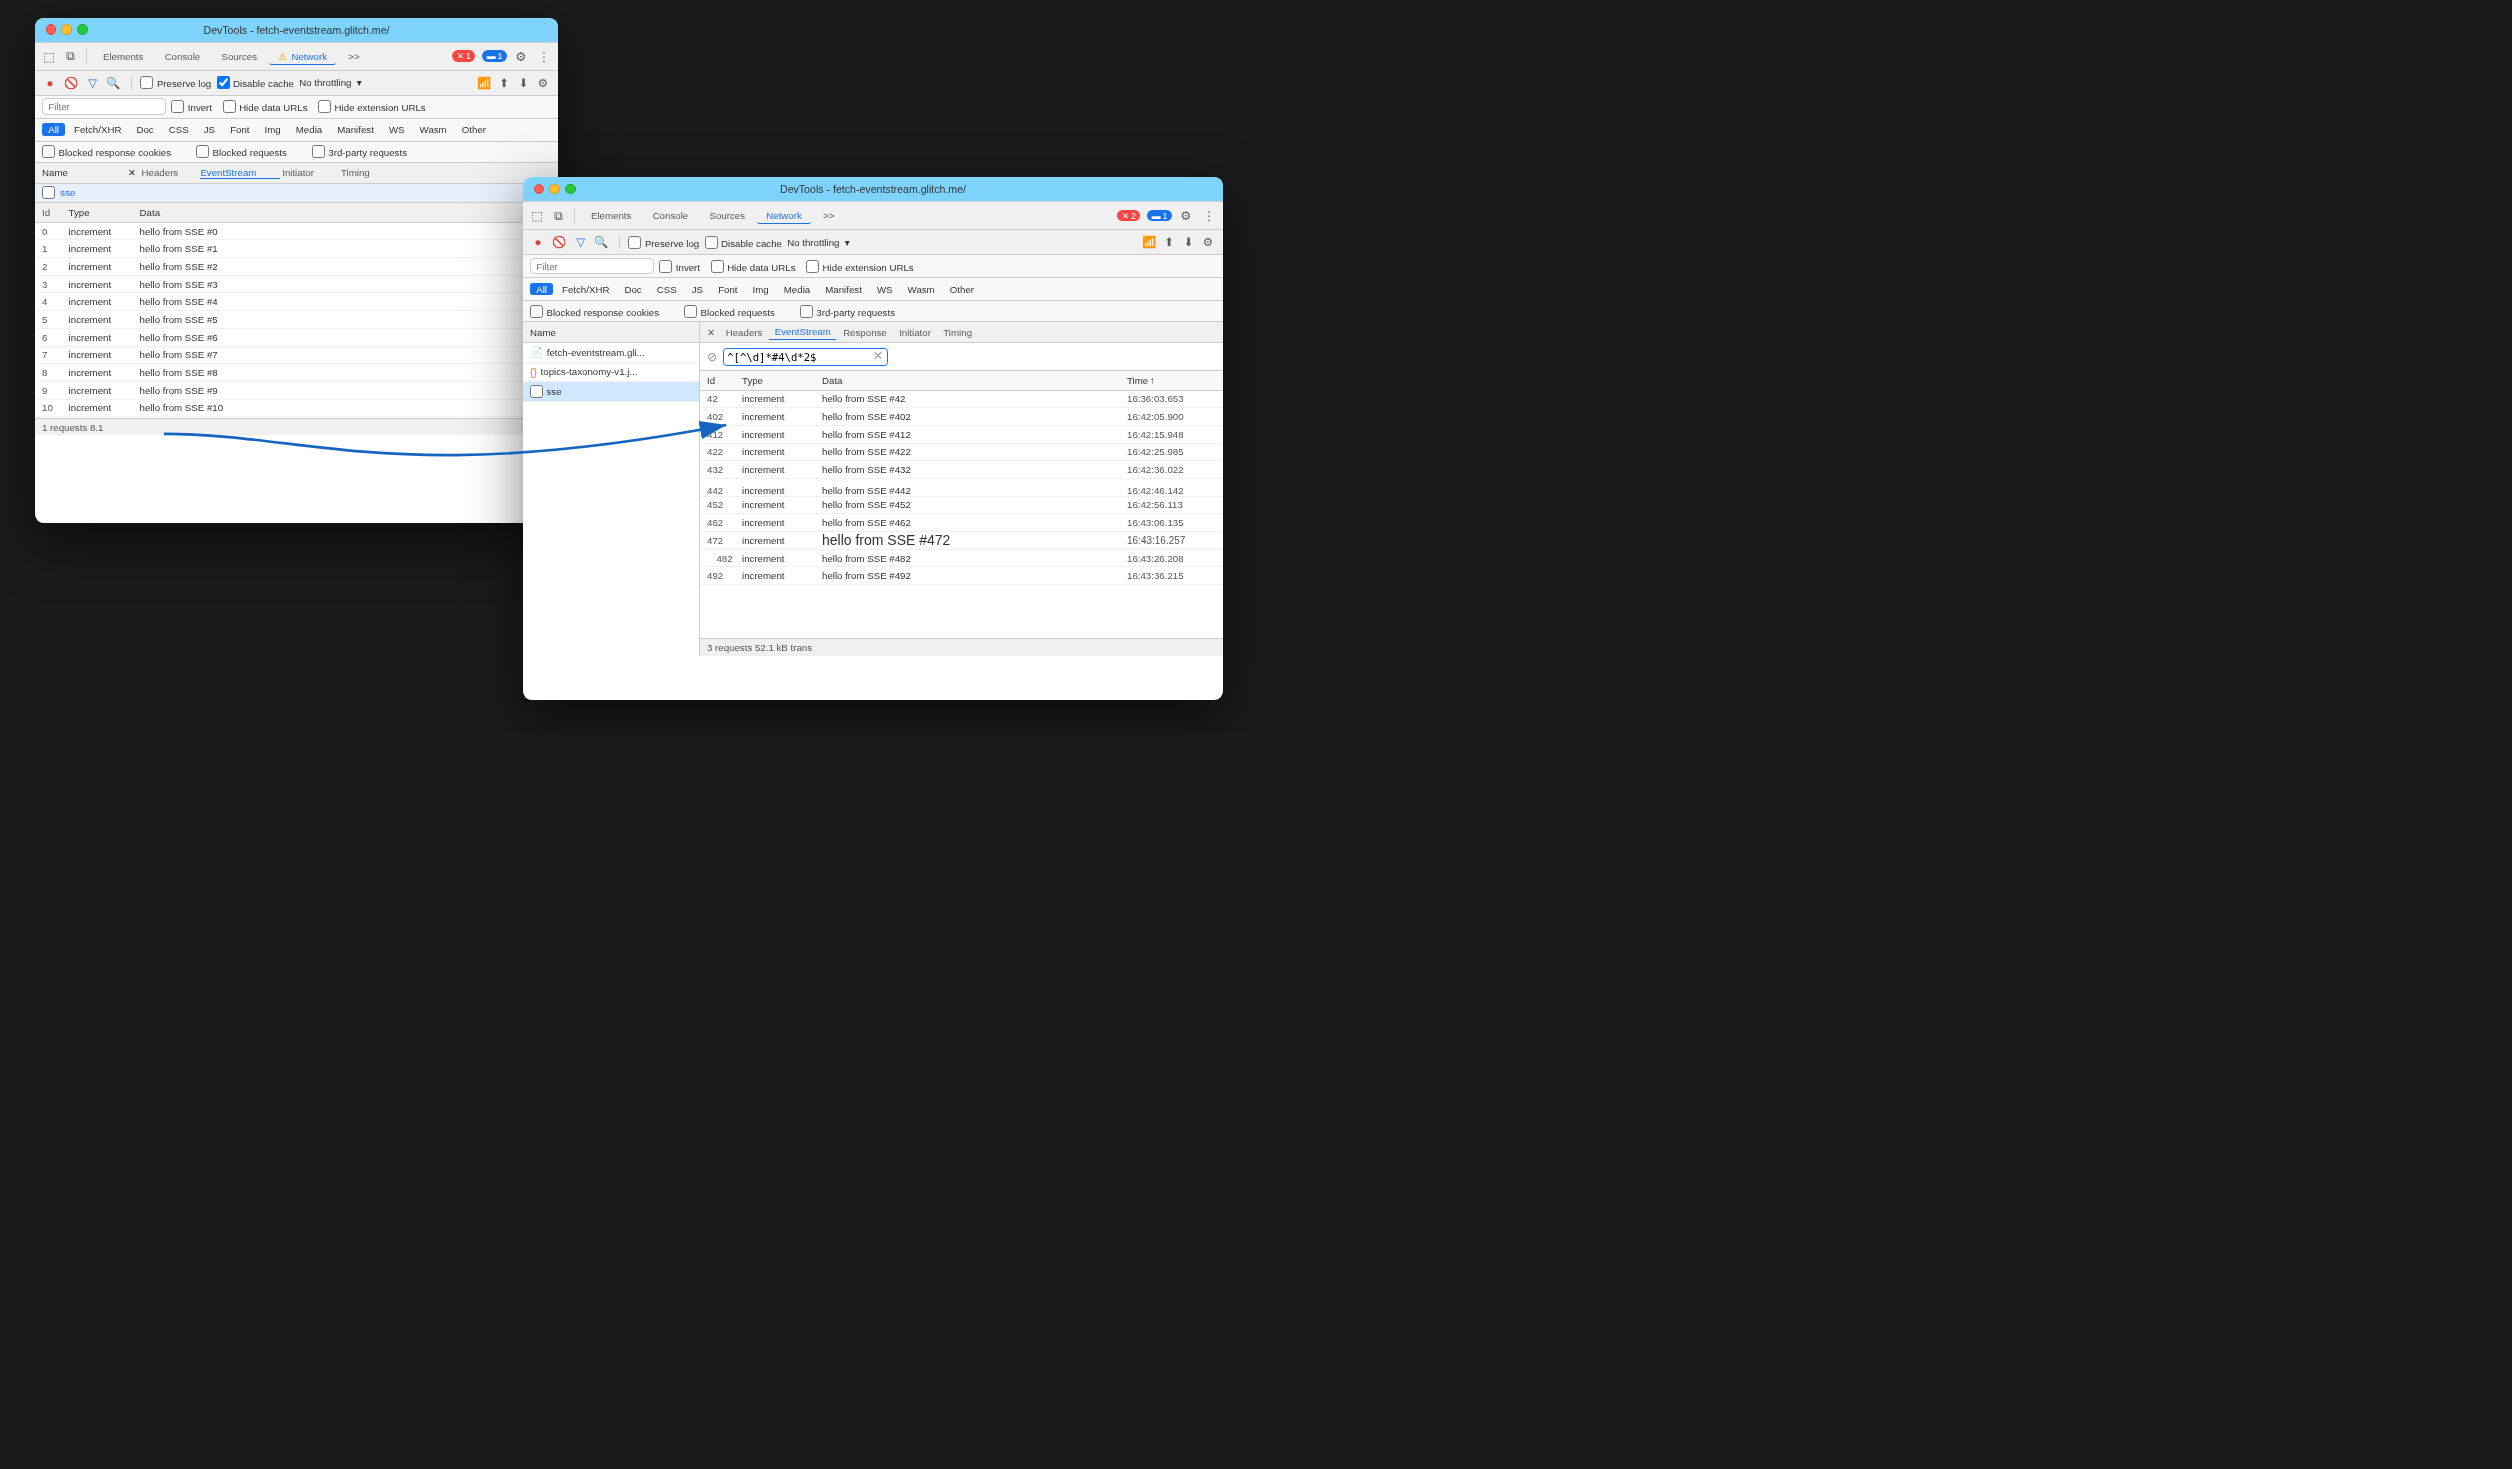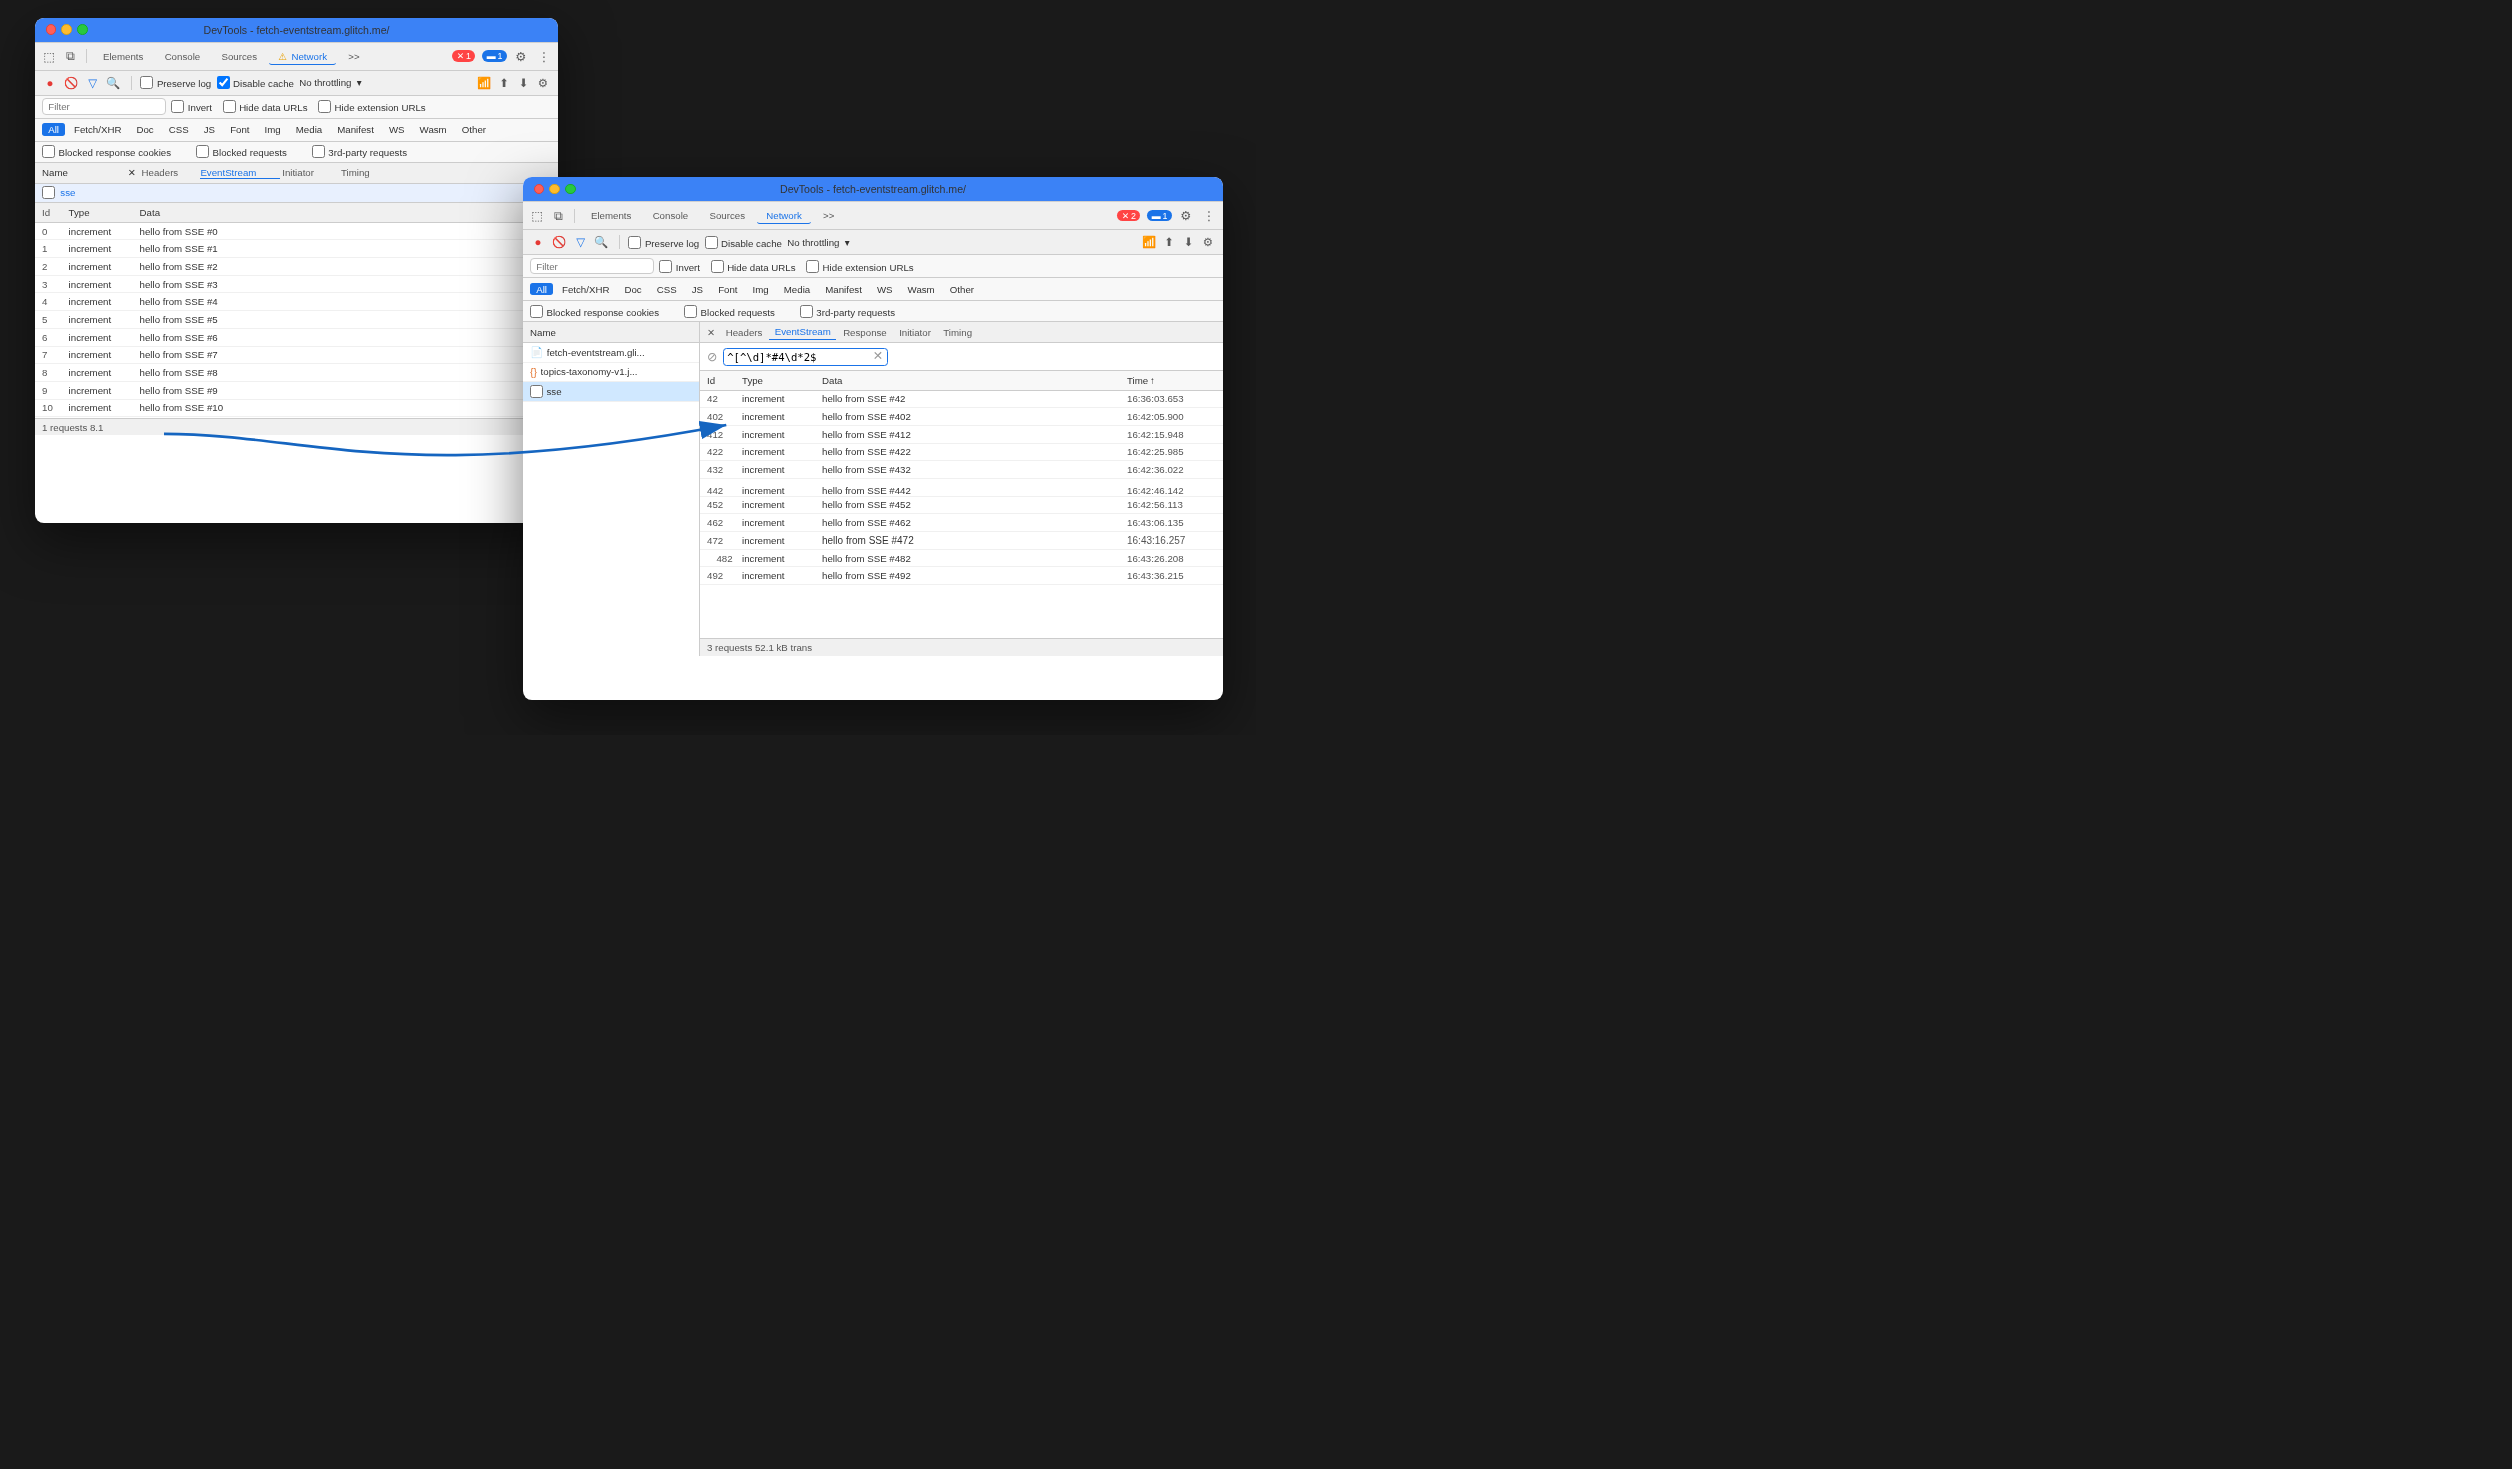--- a/index.html
+++ b/index.html
@@ -16,21 +16,21 @@
     
     .devtools-window {
       position: absolute;
       background: #fff;
       border-radius: 8.9px;
       box-shadow: 0 17.7px 53px rgba(0,0,0,0.5);
       overflow: hidden;
     }
 
     .window-titlebar {
-      background: #3b82f6;
+      background: #7dd3fc;
       height: 25px;
       display: flex;
       align-items: center;
       padding: 0 10.6px;
       border-bottom: 0.9px solid #d0d0d0;
       position: relative;
     }
 
     .window-title {
       position: absolute;
@@ -742,21 +742,21 @@
   </div>
           <div class="data-row" style="display: flex; align-items: center; height: 17.7px; border-bottom: 0.9px solid rgb(240, 240, 240); padding: 0px 7px;">
     <span style="flex:0 0 35px; font-size:9.7px; color:#555;">462</span>
     <span style="flex:0 0 80px; font-size:9.7px; color:#333;">increment</span>
     <span style="flex:1; font-size:9.7px; color:#333;">hello from SSE #462</span>
     <span style="flex:0 0 89px; font-size:9.7px; color:#555;">16:43:06.135</span>
   </div>
           <div class="data-row" style="display: flex; align-items: center; height: 17.7px; border-bottom: 0.9px solid rgb(240, 240, 240); padding: 0px 7px;">
     <span style="flex:0 0 35px; font-size:9.7px; color:#555;">472</span>
     <span style="flex:0 0 80px; font-size:9.7px; color:#333;">increment</span>
-    <span style="flex:1; font-size:10px; color:#333;">hello from SSE #472</span>
+    <span style="flex:1; font-size:14px; color:#333;">hello from SSE #472</span>
     <span style="flex:0 0 89px; font-size:10px; color:#555;">16:43:16.257</span>
   </div>
           <div class="data-row" style="display: flex; align-items: center; height: 17.7px; border-bottom: 0.9px solid rgb(240, 240, 240); padding: 0px 7px;">
     <span style="flex:0 0 35px; font-size:9.7px; color:#555;text-align:center;">482</span>
     <span style="flex:0 0 80px; font-size:9.7px; color:#333;">increment</span>
     <span style="flex:1; font-size:9.7px; color:#333;">hello from SSE #482</span>
     <span style="flex:0 0 89px; font-size:9.7px; color:#555;">16:43:26.208</span>
   </div>
           <div class="data-row" style="display: flex; align-items: center; height: 17.7px; border-bottom: 0.9px solid rgb(240, 240, 240); padding: 0px 7px;">
     <span style="flex:0 0 35px; font-size:9.7px; color:#555;">492</span>

